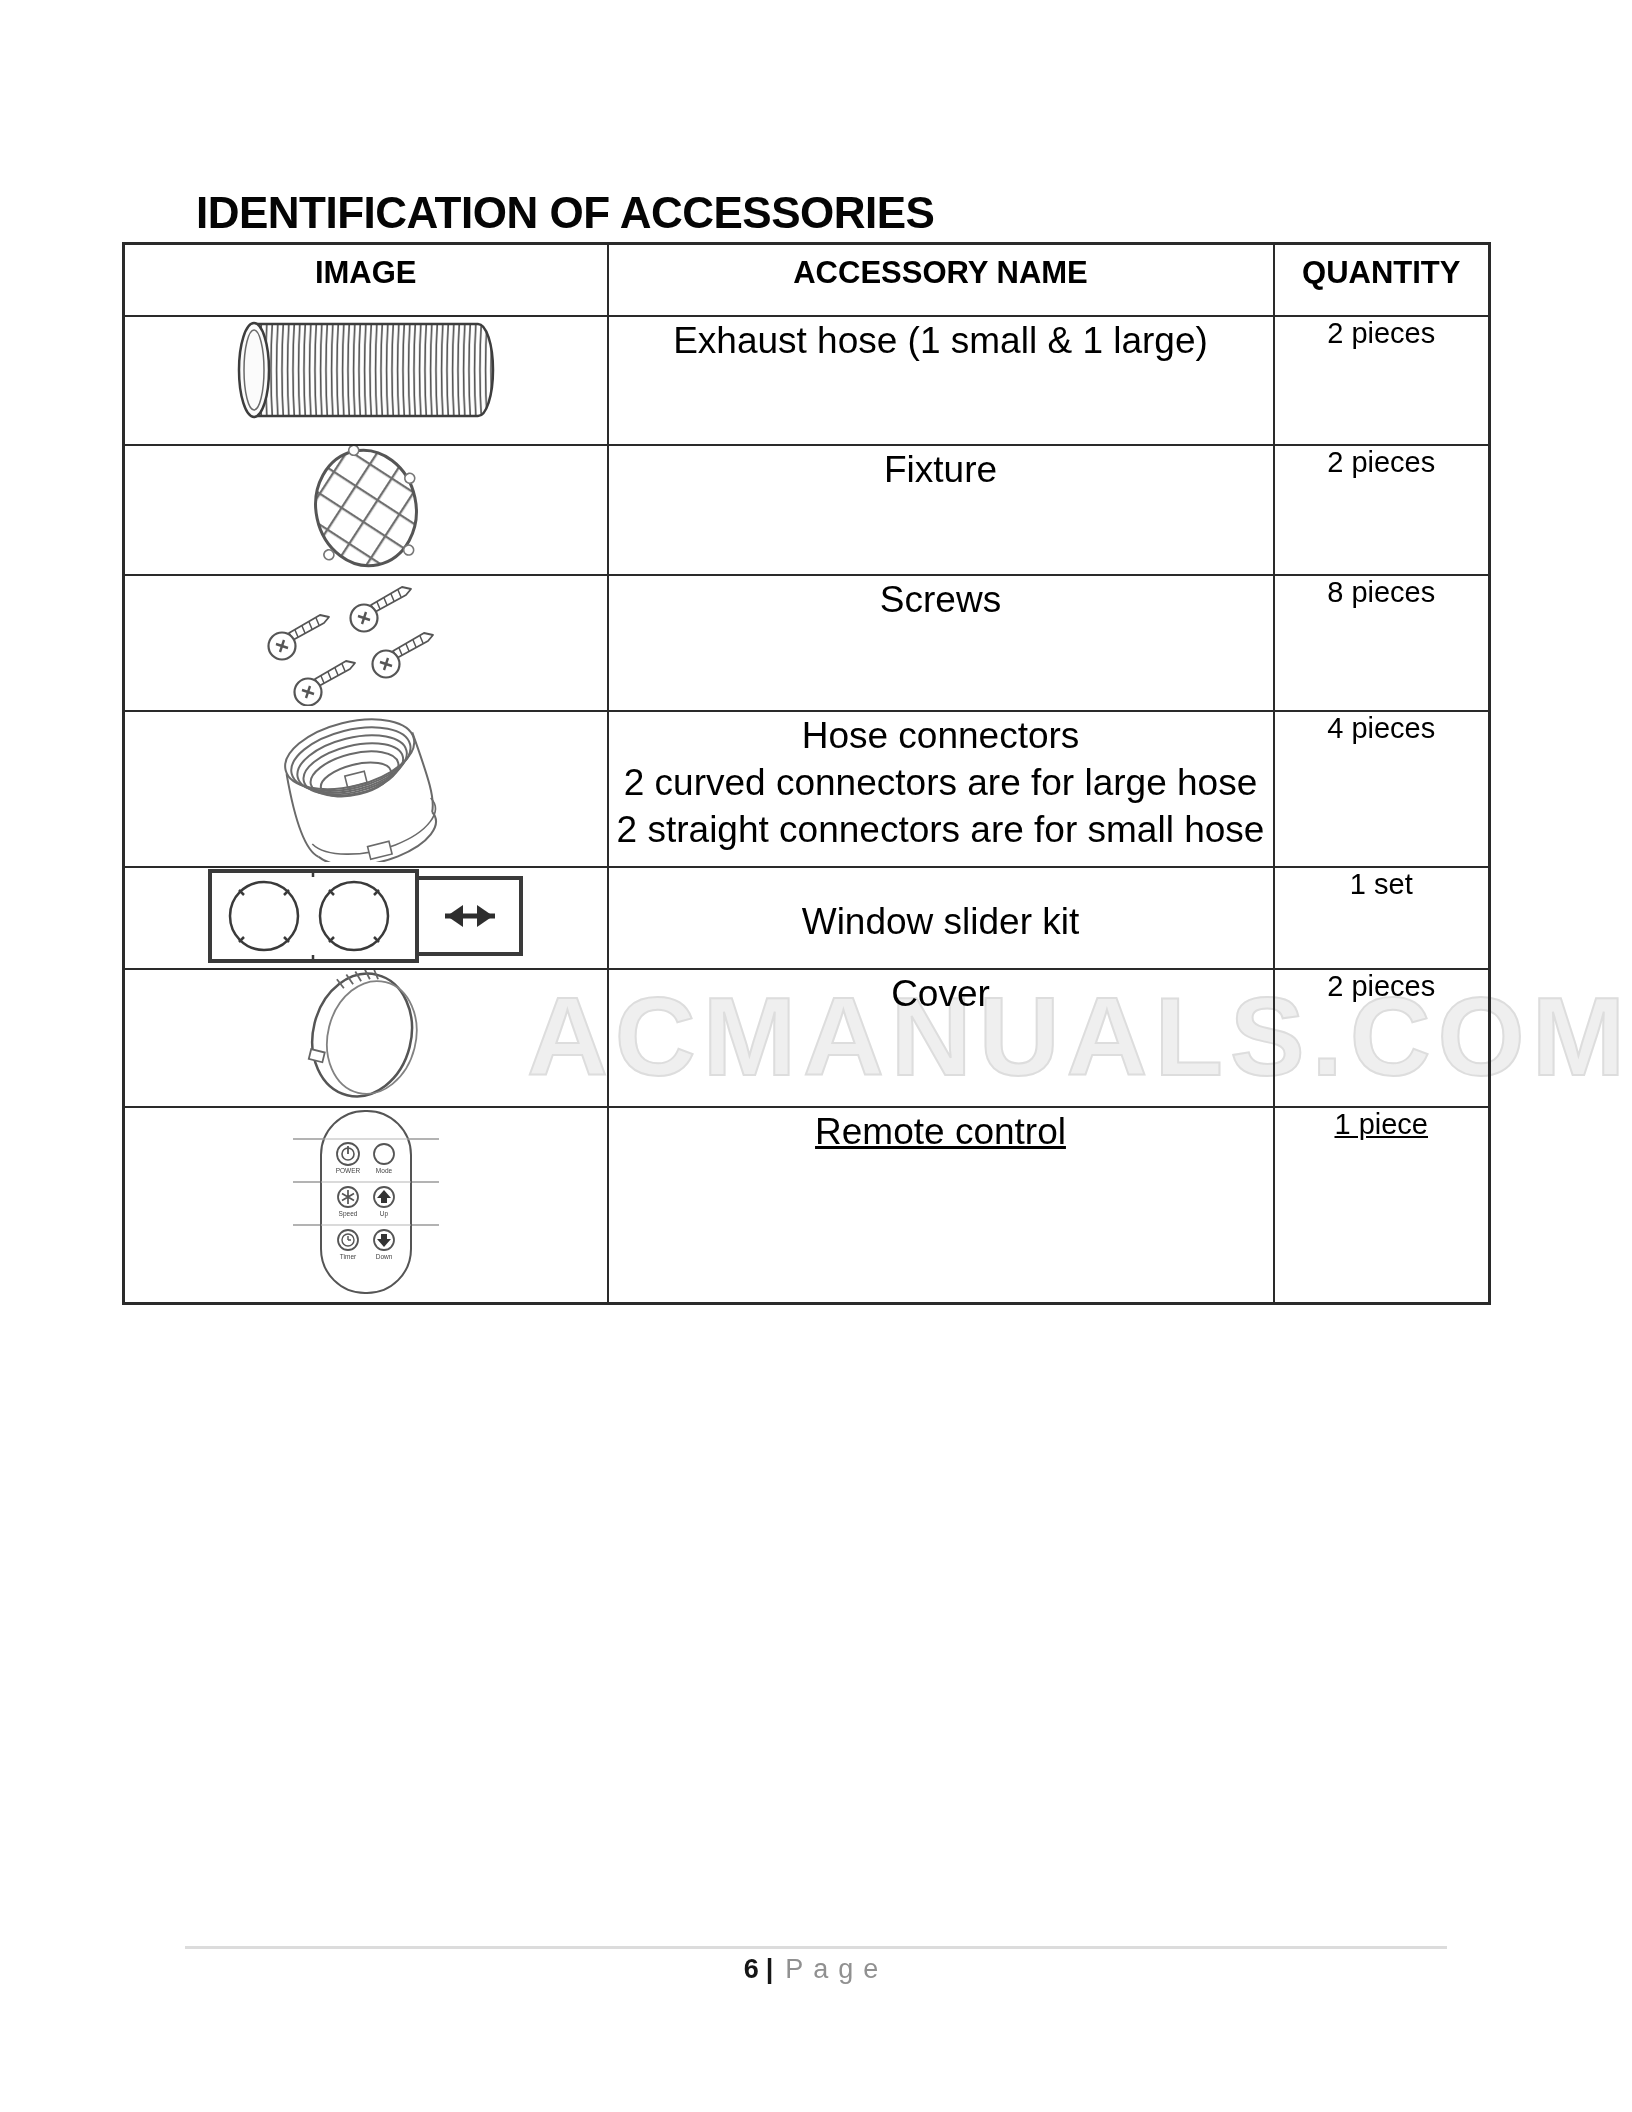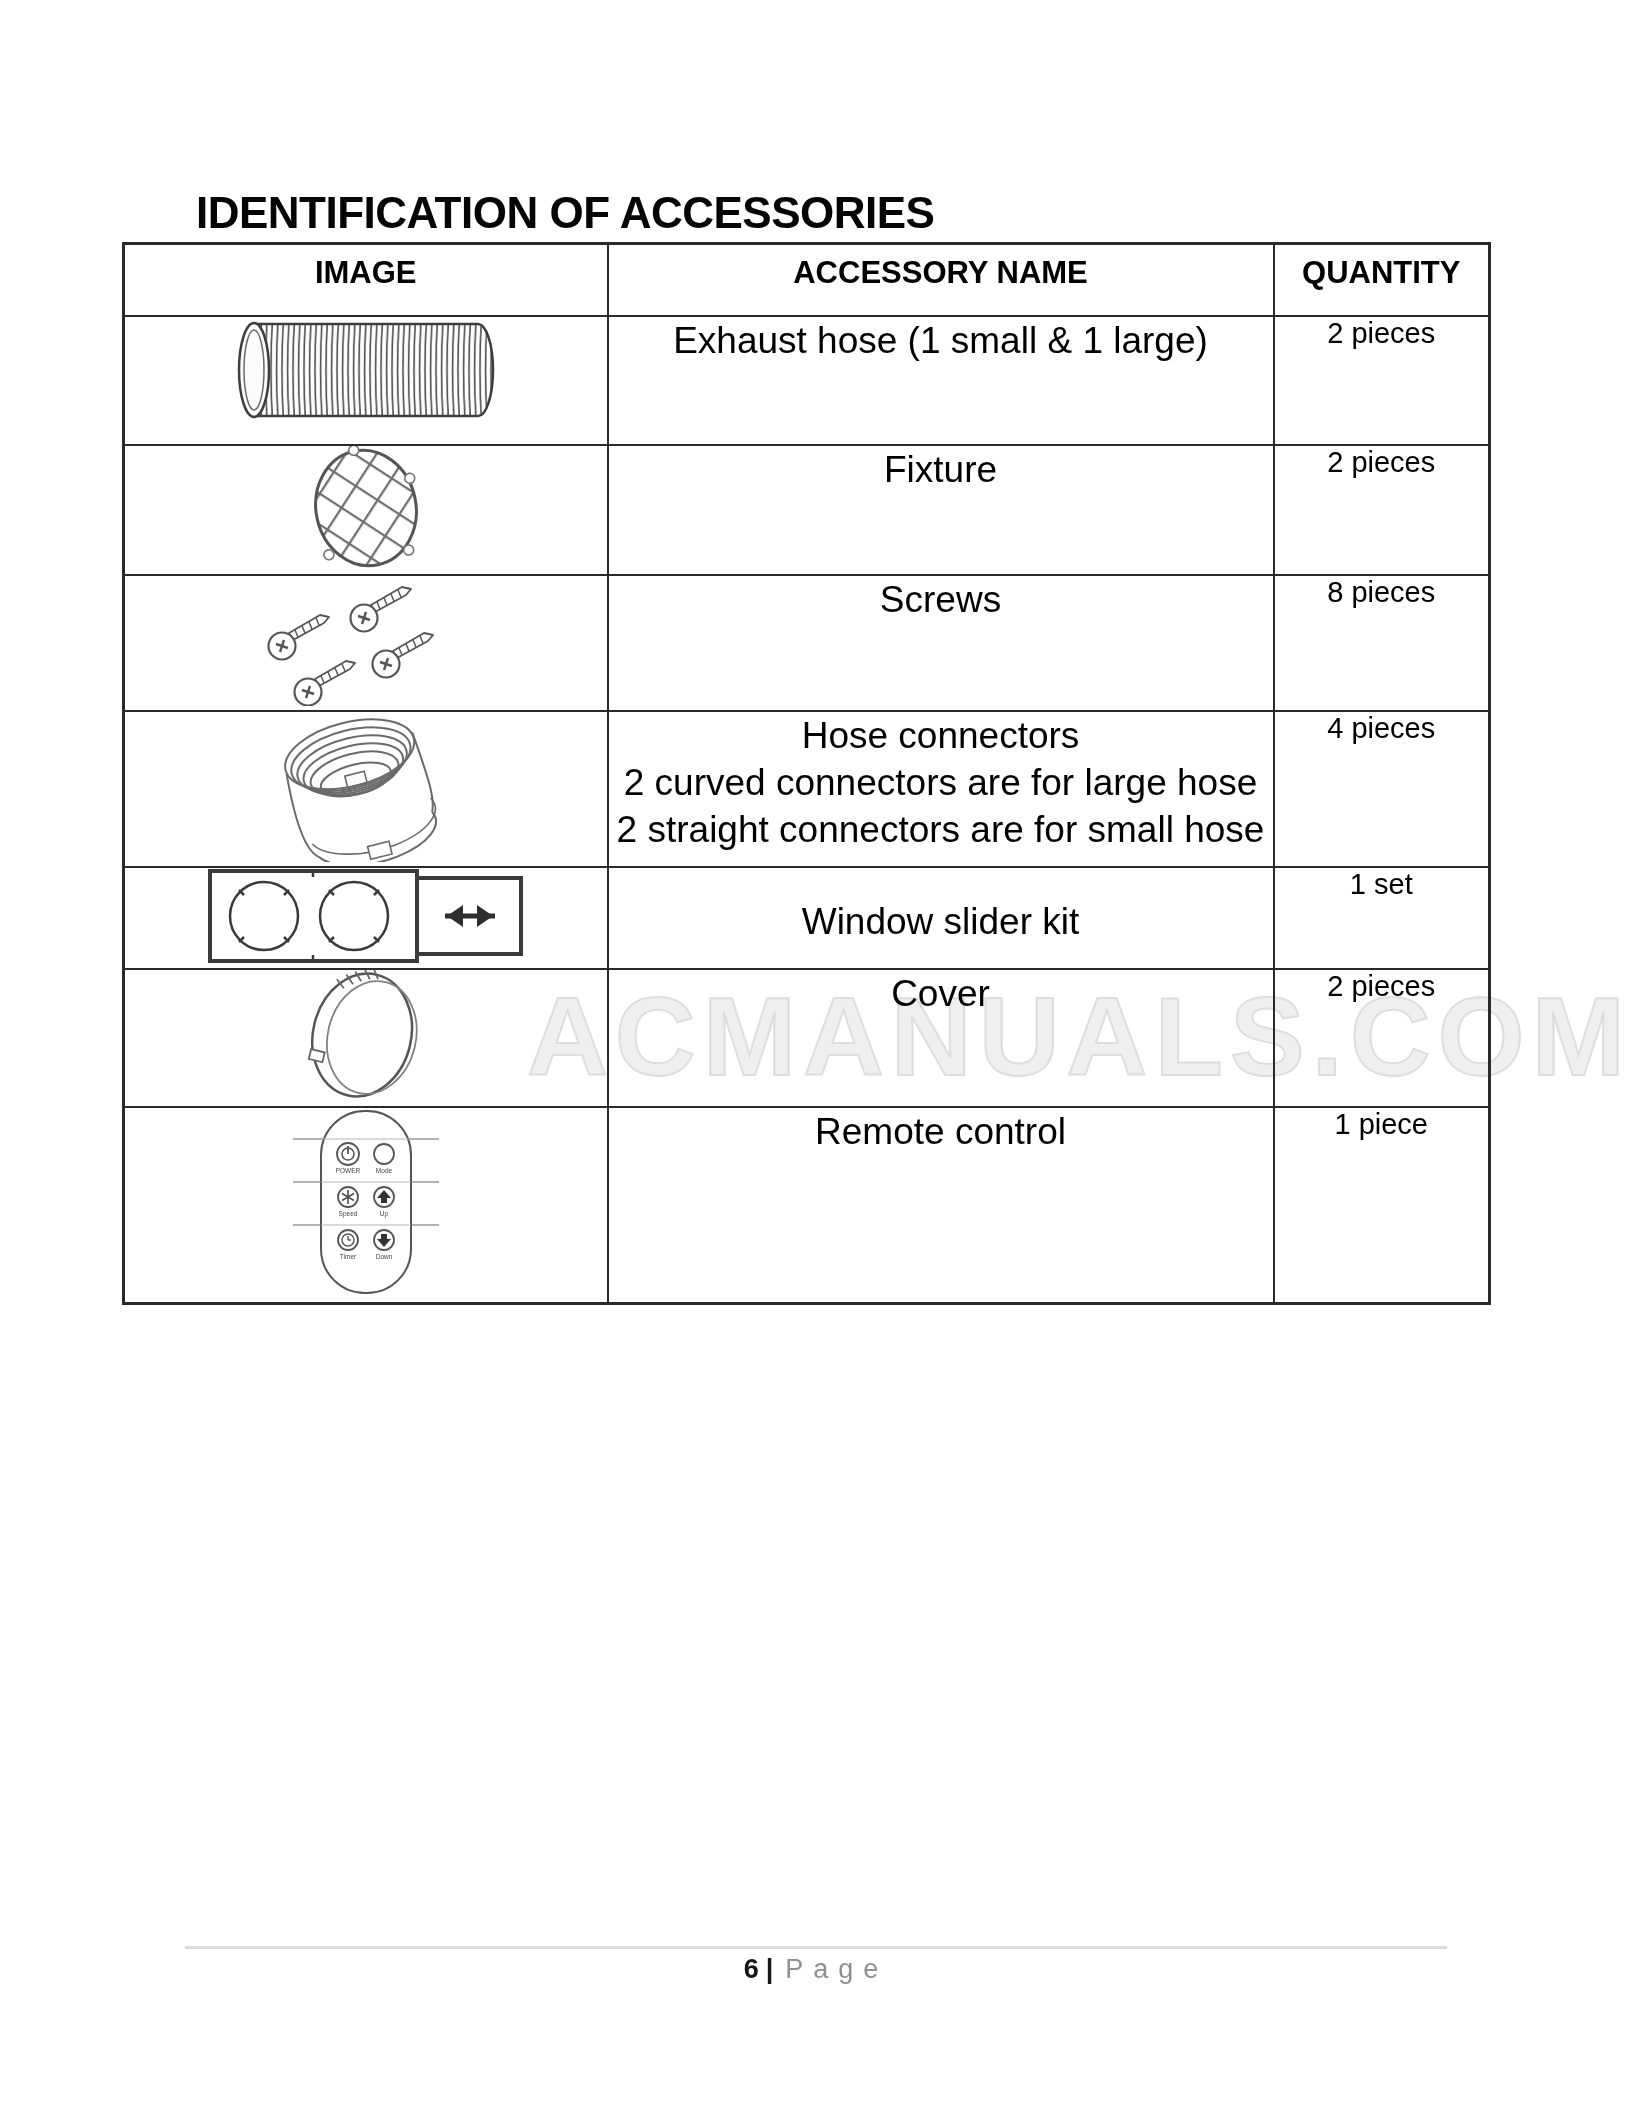--- a/index.html
+++ b/index.html
@@ -206,21 +206,21 @@
             <path d="M44 18 l9 7 M52 11 l9 8 M60 6 l8 8 M69 2 l7 8 M78 0 l6 8" stroke="#666" stroke-width="1.8"></path>
             <rect x="36" y="92" width="14" height="10" stroke="#666" stroke-width="1.8" fill="#fff"></rect>
           </g>
         </svg>
       </span>
     </td>
     <td class="name-cell">Cover</td>
     <td class="qty-cell">2 pieces</td>
   </tr>
 
-  <tr style="height:197px;">
+  <tr style="height:197px;text-decoration:underline;">
     <td class="img-cell">
       <span class="illu">
         <svg width="150" height="188" viewBox="0 0 150 188">
           <path d="M2 31 H148 M2 74 H148 M2 117 H148" stroke="#9a9a9a" stroke-width="1.4"></path>
           <rect x="30" y="3" width="90" height="182" rx="44" ry="44" fill="#fff" stroke="#555" stroke-width="2"></rect>
           <path d="M30 31 H120 M30 74 H120 M30 117 H120" stroke="#b5b5b5" stroke-width="1.2"></path>
 
           <circle cx="57" cy="46" r="11" fill="#fff" stroke="#555" stroke-width="1.8"></circle>
           <circle cx="57" cy="46" r="6" fill="none" stroke="#555" stroke-width="1.6"></circle>
           <path d="M57 38 V46" stroke="#555" stroke-width="1.8"></path>

